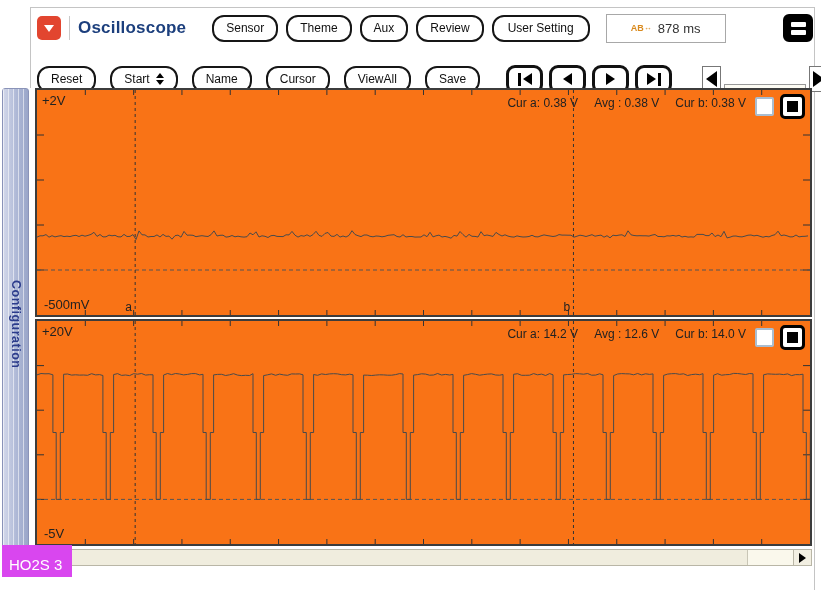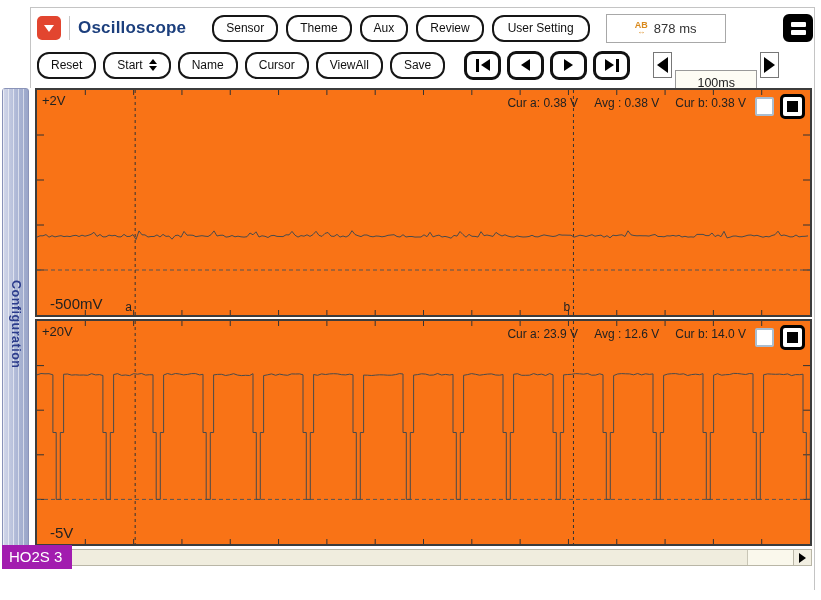--- a/index.html
+++ b/index.html
@@ -5,35 +5,35 @@
   html,body{margin:0;padding:0;background:#fff;}
   #app{position:relative;width:821px;height:600px;background:#fff;overflow:hidden;
        font-family:"Liberation Sans",sans-serif;color:#111;}
   
   .frame-top{position:absolute;left:30px;top:7px;right:6px;height:80px;
              border:1px solid #c4c4c4;border-bottom:none;}
   .frame-right{position:absolute;right:6px;top:7px;bottom:10px;width:0;border-right:1px solid #c4c4c4;}
   
   .row{position:absolute;left:31px;right:7px;display:flex;align-items:center;gap:8px;padding-left:6px;}
   .row1{top:9px;height:38px;}
-  .row2{top:46px;height:38px;gap:7px;}
+  .row2{top:60px;height:38px;gap:14px;}
   .red-btn{width:24px;height:24px;background:#e2452f;border:none;border-radius:5px;
            display:flex;align-items:center;justify-content:center;cursor:pointer;}
   .tri-down-w{width:0;height:0;border-left:5px solid transparent;border-right:5px solid transparent;border-top:7px solid #fff;}
   .vdiv{width:1px;height:24px;background:#c9c9c9;}
   .app-title{font-size:17px;font-weight:bold;color:#1c3f7d;letter-spacing:.2px;margin-right:18px;}
   .pill{background:#fff;border:2px solid #161616;border-radius:12px;height:27px;padding:0 12px;
         font-family:"Liberation Sans",sans-serif;font-size:12px;color:#111;display:flex;align-items:center;gap:6px;cursor:pointer;}
   .pill.tight{padding:0 14px;}
   .spin{display:inline-flex;flex-direction:column;gap:2px;}
   .spin .up{width:0;height:0;border-left:4px solid transparent;border-right:4px solid transparent;border-bottom:5px solid #000;}
   .spin .dn{width:0;height:0;border-left:4px solid transparent;border-right:4px solid transparent;border-top:5px solid #000;}
   .time-field{margin-left:8px;width:118px;height:27px;border:1px solid #a8a8a8;background:#fff;
               display:flex;align-items:center;justify-content:center;gap:6px;font-size:13px;color:#333;}
-  .ab-icon{display:flex;flex-direction:column;align-items:center;color:#d98a1e;font-weight:bold;
+  .ab-icon{display:flex;flex-direction:row;align-items:center;color:#d98a1e;font-weight:bold;
            font-size:9px;line-height:8px;}
   .ab-icon .arr{font-size:8px;line-height:6px;}
   .menu-btn{margin-left:auto;margin-right:1px;width:30px;height:28px;background:#000;border:2px solid #000;border-radius:6px;
             display:flex;flex-direction:column;align-items:center;justify-content:center;gap:3px;cursor:pointer;}
   .menu-btn .bar{width:15px;height:5px;background:#fff;border-radius:1px;}
   .pbgroup{display:flex;gap:6px;margin-left:12px;}
   .pbtn{width:37px;height:29px;background:#fff;border:3px solid #111;border-radius:9px;
         display:flex;align-items:center;justify-content:center;gap:2px;cursor:pointer;}
   .tri-l{width:0;height:0;border-top:6px solid transparent;border-bottom:6px solid transparent;border-right:9px solid #000;}
   .tri-r{width:0;height:0;border-top:6px solid transparent;border-bottom:6px solid transparent;border-left:9px solid #000;}
@@ -50,37 +50,37 @@
            display:flex;align-items:center;justify-content:center;box-sizing:border-box;}
   .sidebar::before{content:"";position:absolute;inset:0;
            background:repeating-linear-gradient(90deg,rgba(255,255,255,.55) 0 1px,transparent 1px 5px);}
   .sidebar-text{writing-mode:vertical-rl;color:#2c3c8c;font-weight:bold;font-size:12.5px;letter-spacing:.5px;position:relative;}
   
   .panel{position:absolute;left:35px;width:777px;background:#f97316;border:2px solid #3c3c3c;box-sizing:border-box;}
   #panel1{top:88px;height:229px;}
   #panel2{top:319px;height:227px;}
   .panel svg{position:absolute;inset:0;width:100%;height:100%;}
   .ytop{position:absolute;top:3px;left:5px;font-size:13px;color:#222;}
-  .ybot{position:absolute;bottom:3px;left:13px;font-size:15px;color:#222;}
+  .ybot{position:absolute;bottom:3px;left:7px;font-size:13px;color:#222;}
   .ptitle{position:absolute;top:7px;left:0;width:530px;text-align:center;font-size:13.5px;color:#1a1a1a;}
   .meas{position:absolute;top:6px;right:64px;display:flex;gap:16px;font-size:12px;color:#222;white-space:nowrap;}
   .chk{position:absolute;top:7px;right:36px;width:15px;height:15px;background:#fff;border:2px solid #a9bdd0;border-radius:2px;cursor:pointer;}
   .sqbtn{position:absolute;top:4px;right:5px;width:25px;height:25px;border:3px solid #000;border-radius:5px;background:#fff;
          display:flex;align-items:center;justify-content:center;cursor:pointer;box-sizing:border-box;}
   .sqbtn .sq{width:11px;height:11px;background:#000;}
   .cur-label{position:absolute;bottom:1px;font-size:12px;color:#222;}
   
   .hscroll{position:absolute;left:10px;right:9px;top:549px;height:17px;display:flex;align-items:stretch;}
   .sb-btn{width:17px;background:#f2efe2;border:1px solid #b9b6a6;display:flex;align-items:center;justify-content:center;cursor:pointer;}
   .sb-btn .tri-l{border-top-width:5px;border-bottom-width:5px;border-right-width:7px;}
   .sb-btn .tri-r{border-top-width:5px;border-bottom-width:5px;border-left-width:7px;}
   .sb-track{flex:1;background:#faf8ec;border-top:1px solid #b9b6a6;border-bottom:1px solid #b9b6a6;position:relative;}
   .sb-thumb{position:absolute;left:0;top:0;bottom:0;width:94%;background:#f0edde;border-right:1px solid #c9c6b6;cursor:grab;}
   
-  .status{position:absolute;left:2px;top:545px;background:#a21caf;color:#fff;font-size:15px;padding:3px 10px 4px 7px;}
+  .status{position:absolute;left:2px;top:545px;background:#d946ef;color:#fff;font-size:15px;padding:11px 10px 4px 7px;}
 </style>
 </head>
 <body>
 
 <div id="app">
   <div class="frame-top"></div>
   <div class="frame-right"></div>
 
   <div class="row row1">
     <button class="red-btn">
@@ -250,21 +250,21 @@
         <line x1="766" y1="133.8" x2="773" y2="133.8" stroke="#333" stroke-width="1"></line>
         <line x1="0" y1="178.4" x2="7" y2="178.4" stroke="#333" stroke-width="1"></line>
         <line x1="766" y1="178.4" x2="773" y2="178.4" stroke="#333" stroke-width="1"></line>
         <line x1="0" y1="178.4" x2="773" y2="178.4" stroke="#555" stroke-width="1" stroke-dasharray="4,3"></line>
         <line x1="98.171" y1="0" x2="98.171" y2="223" stroke="#333" stroke-width="1" stroke-dasharray="3,3"></line>
         <line x1="536.462" y1="0" x2="536.462" y2="223" stroke="#333" stroke-width="1" stroke-dasharray="3,3"></line>
         <polyline points="0,53.9 4.0,52.5 8.0,52.8 12.0,52.7 15.9,53.8 15.9,111.5 19.2,111.5 19.2,178.4 23.3,178.4 23.3,111.5 26.6,111.5 26.6,53.3 30.6,53.0 34.6,54.1 38.6,53.8 42.6,54.1 46.6,54.0 50.6,54.3 54.6,52.7 58.6,53.9 62.6,53.6 65.9,54.5 65.9,111.5 69.2,111.5 69.2,178.4 73.3,178.4 73.3,111.5 76.6,111.5 76.6,53.6 80.6,52.6 84.6,54.4 88.6,54.0 92.6,54.6 96.6,52.7 100.6,53.2 104.6,52.5 108.6,54.1 112.6,53.7 116.0,53.8 116.0,111.5 119.2,111.5 119.2,178.4 123.3,178.4 123.3,111.5 126.6,111.5 126.6,54.0 130.6,52.5 134.6,53.6 138.6,52.5 142.6,53.0 146.6,53.9 150.6,53.4 154.6,52.6 158.6,52.6 162.6,53.9 166.0,53.3 166.0,111.5 169.2,111.5 169.2,178.4 173.3,178.4 173.3,111.5 176.6,111.5 176.6,53.9 180.6,53.4 184.6,53.3 188.6,54.5 192.6,53.8 196.6,52.7 200.6,54.1 204.6,54.6 208.6,54.3 212.6,54.5 216.0,52.7 216.0,111.5 219.3,111.5 219.3,178.4 223.3,178.4 223.3,111.5 226.6,111.5 226.6,54.6 230.6,53.8 234.6,52.9 238.6,54.3 242.6,53.1 246.6,53.9 250.6,54.3 254.6,52.9 258.6,53.0 262.6,52.9 266.0,53.8 266.0,111.5 269.3,111.5 269.3,178.4 273.3,178.4 273.3,111.5 276.6,111.5 276.6,53.5 280.6,54.3 284.6,52.9 288.6,53.5 292.6,52.9 296.6,52.7 300.6,52.9 304.6,53.7 308.6,53.9 312.6,53.2 316.0,53.8 316.0,111.5 319.3,111.5 319.3,178.4 323.3,178.4 323.3,111.5 326.6,111.5 326.6,54.1 330.6,54.2 334.6,54.5 338.6,54.1 342.6,53.8 346.6,53.9 350.6,54.2 354.6,54.2 358.6,53.6 362.6,52.6 366.0,53.0 366.0,111.5 369.3,111.5 369.3,178.4 373.3,178.4 373.3,111.5 376.6,111.5 376.6,54.1 380.6,53.6 384.6,52.8 388.6,53.1 392.6,54.2 396.6,54.0 400.6,52.5 404.6,54.0 408.6,53.4 412.6,54.0 416.0,53.4 416.0,111.5 419.3,111.5 419.3,178.4 423.3,178.4 423.3,111.5 426.6,111.5 426.6,54.3 430.6,53.6 434.6,52.6 438.6,53.3 442.6,54.2 446.6,53.6 450.6,53.1 454.6,52.9 458.6,54.0 462.6,54.2 466.0,53.5 466.0,111.5 469.3,111.5 469.3,178.4 473.3,178.4 473.3,111.5 476.6,111.5 476.6,53.3 480.6,52.7 484.6,54.3 488.6,54.3 492.6,54.2 496.6,52.6 500.6,53.8 504.6,53.1 508.6,54.5 512.6,52.6 516.0,53.8 516.0,111.5 519.3,111.5 519.3,178.4 523.3,178.4 523.3,111.5 526.6,111.5 526.6,53.9 530.6,53.5 534.6,53.3 538.6,52.6 542.6,52.8 546.6,53.2 550.6,52.5 554.6,54.2 558.6,54.1 562.6,52.8 566.0,53.8 566.0,111.5 569.3,111.5 569.3,178.4 573.3,178.4 573.3,111.5 576.6,111.5 576.6,54.6 580.6,53.0 584.6,52.6 588.6,52.8 592.6,52.9 596.6,53.8 600.6,52.5 604.6,53.9 608.6,52.8 612.6,53.4 616.0,52.9 616.0,111.5 619.3,111.5 619.3,178.4 623.3,178.4 623.3,111.5 626.6,111.5 626.6,54.4 630.6,53.1 634.6,52.7 638.6,52.6 642.6,53.3 646.6,52.8 650.6,54.5 654.6,53.6 658.6,53.2 662.6,53.7 666.0,52.7 666.0,111.5 669.3,111.5 669.3,178.4 673.3,178.4 673.3,111.5 676.6,111.5 676.6,54.2 680.6,52.7 684.6,54.2 688.6,53.7 692.6,53.5 696.6,52.4 700.6,52.5 704.6,53.0 708.6,53.5 712.6,52.5 716.0,52.8 716.0,111.5 719.3,111.5 719.3,178.4 723.3,178.4 723.3,111.5 726.6,111.5 726.6,53.8 730.6,52.9 734.6,53.1 738.6,53.3 742.6,53.1 746.6,53.6 750.6,52.9 754.6,54.6 758.6,53.6 762.6,53.7 766.0,53.2 766.0,111.5 769.3,111.5 769.3,178.4 773.3,178.4 773.3,111.5 776.6,111.5 776.6,53.1" fill="none" stroke="#4a4a4a" stroke-width="1"></polyline>
       </svg>
     <div class="ytop">+20V</div>
     <div class="meas">
-      <span>Cur a: 23.9 V</span>
+      <span>Cur a: 14.2 V</span>
       <span>Avg : 12.6 V</span>
       <span>Cur b: 14.0 V</span>
     </div>
     <span class="chk"></span>
     <span class="sqbtn">
         <span class="sq"></span>
       </span>
     <div class="ybot">-5V</div>
   </div>
 

